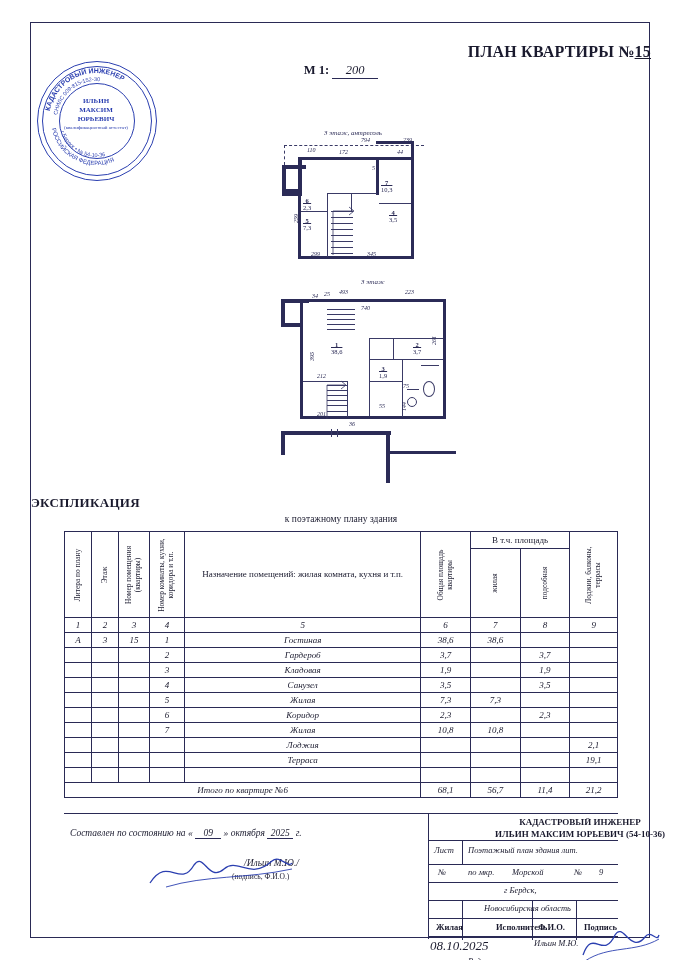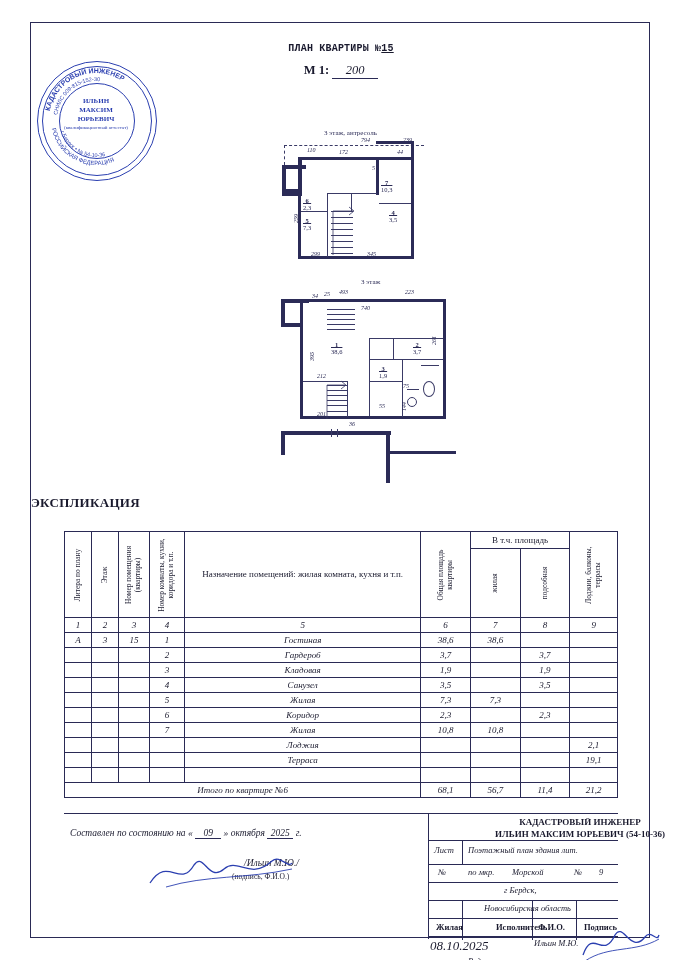--- a/index.html
+++ b/index.html
@@ -28,25 +28,24 @@
     width: 620px;
     height: 916px;
     border: 1px solid #2a2a55;
     box-sizing: border-box;
   }
   
   .doc-title {
     position: absolute;
     left: 0; top: 20px;
     width: 620px;
-    text-align: center;
-    font-size: 10px;
+    text-align: right;
+    font-size: 16px;
     font-weight: bold;
     letter-spacing: .2px;
-    font-family: Liberation Mono, monospace;
   }
   .doc-title .num {
     text-decoration: underline;
   }
   .scale-line {
     position: absolute;
     left: 0; top: 40px;
     width: 620px;
     text-align: center;
     font-size: 12.5px;
@@ -65,20 +64,21 @@
   
   .plan-area {
     position: absolute;
     left: 0; top: 70px;
     width: 620px;
     height: 400px;
   }
   .floor-caption {
     position: absolute;
     font-size: 7px;
+    font-style: italic;
     color: #2a2a55;
     white-space: nowrap;
     text-align: center;
   }
   .wall {
     position: absolute;
     background: #2b2b57;
   }
   .thinline {
     position: absolute;
@@ -455,20 +455,21 @@
         <b>2</b><br>
         <span class="ar">3,7</span>
       </div>
       <div class="rm" style="left:348px; top:272px;">
         <b>3</b><br>
         <span class="ar">1,9</span>
       </div>
     </div>
 
     <div class="expl-title">ЭКСПЛИКАЦИЯ</div>
+    <div class="expl-sub">к поэтажному плану здания</div>
 
     <table class="expl">
       <colgroup>
         <col style="width:26px">
         <col style="width:26px">
         <col style="width:30px">
         <col style="width:34px">
         <col style="width:228px">
         <col style="width:48px">
         <col style="width:48px">

